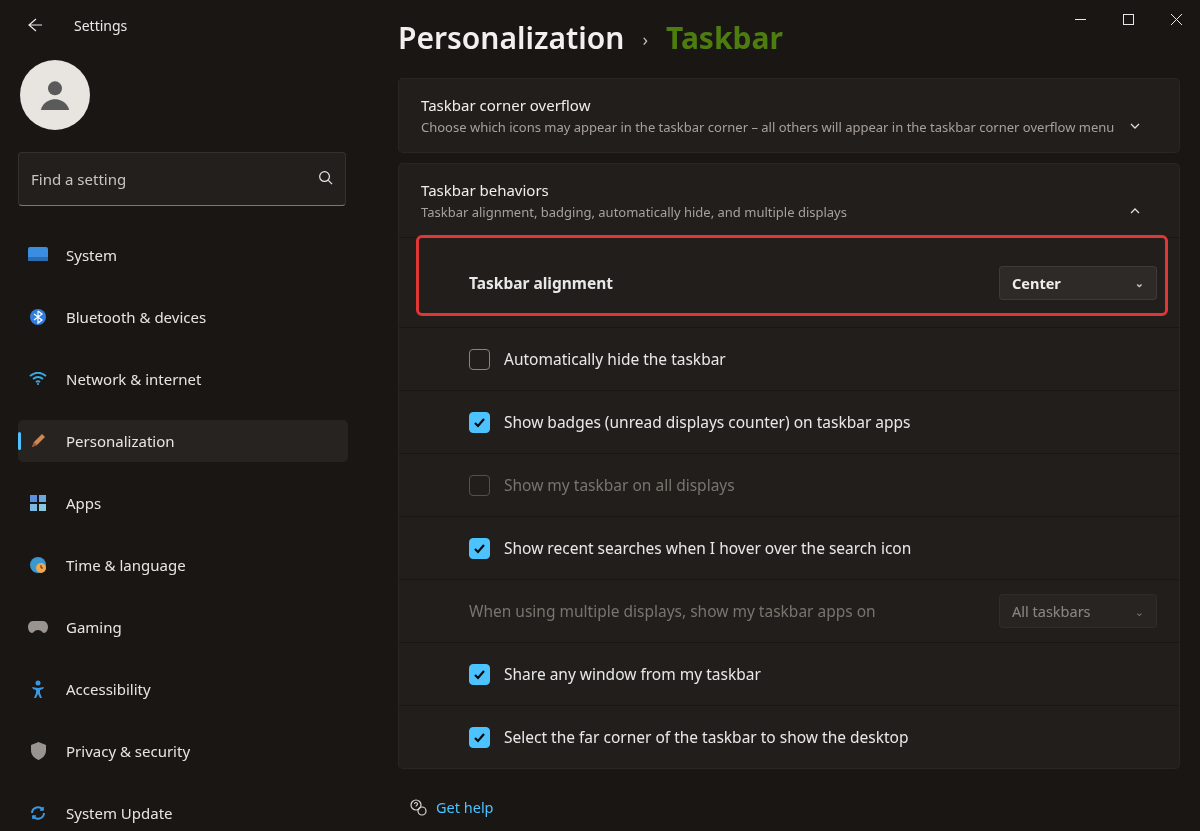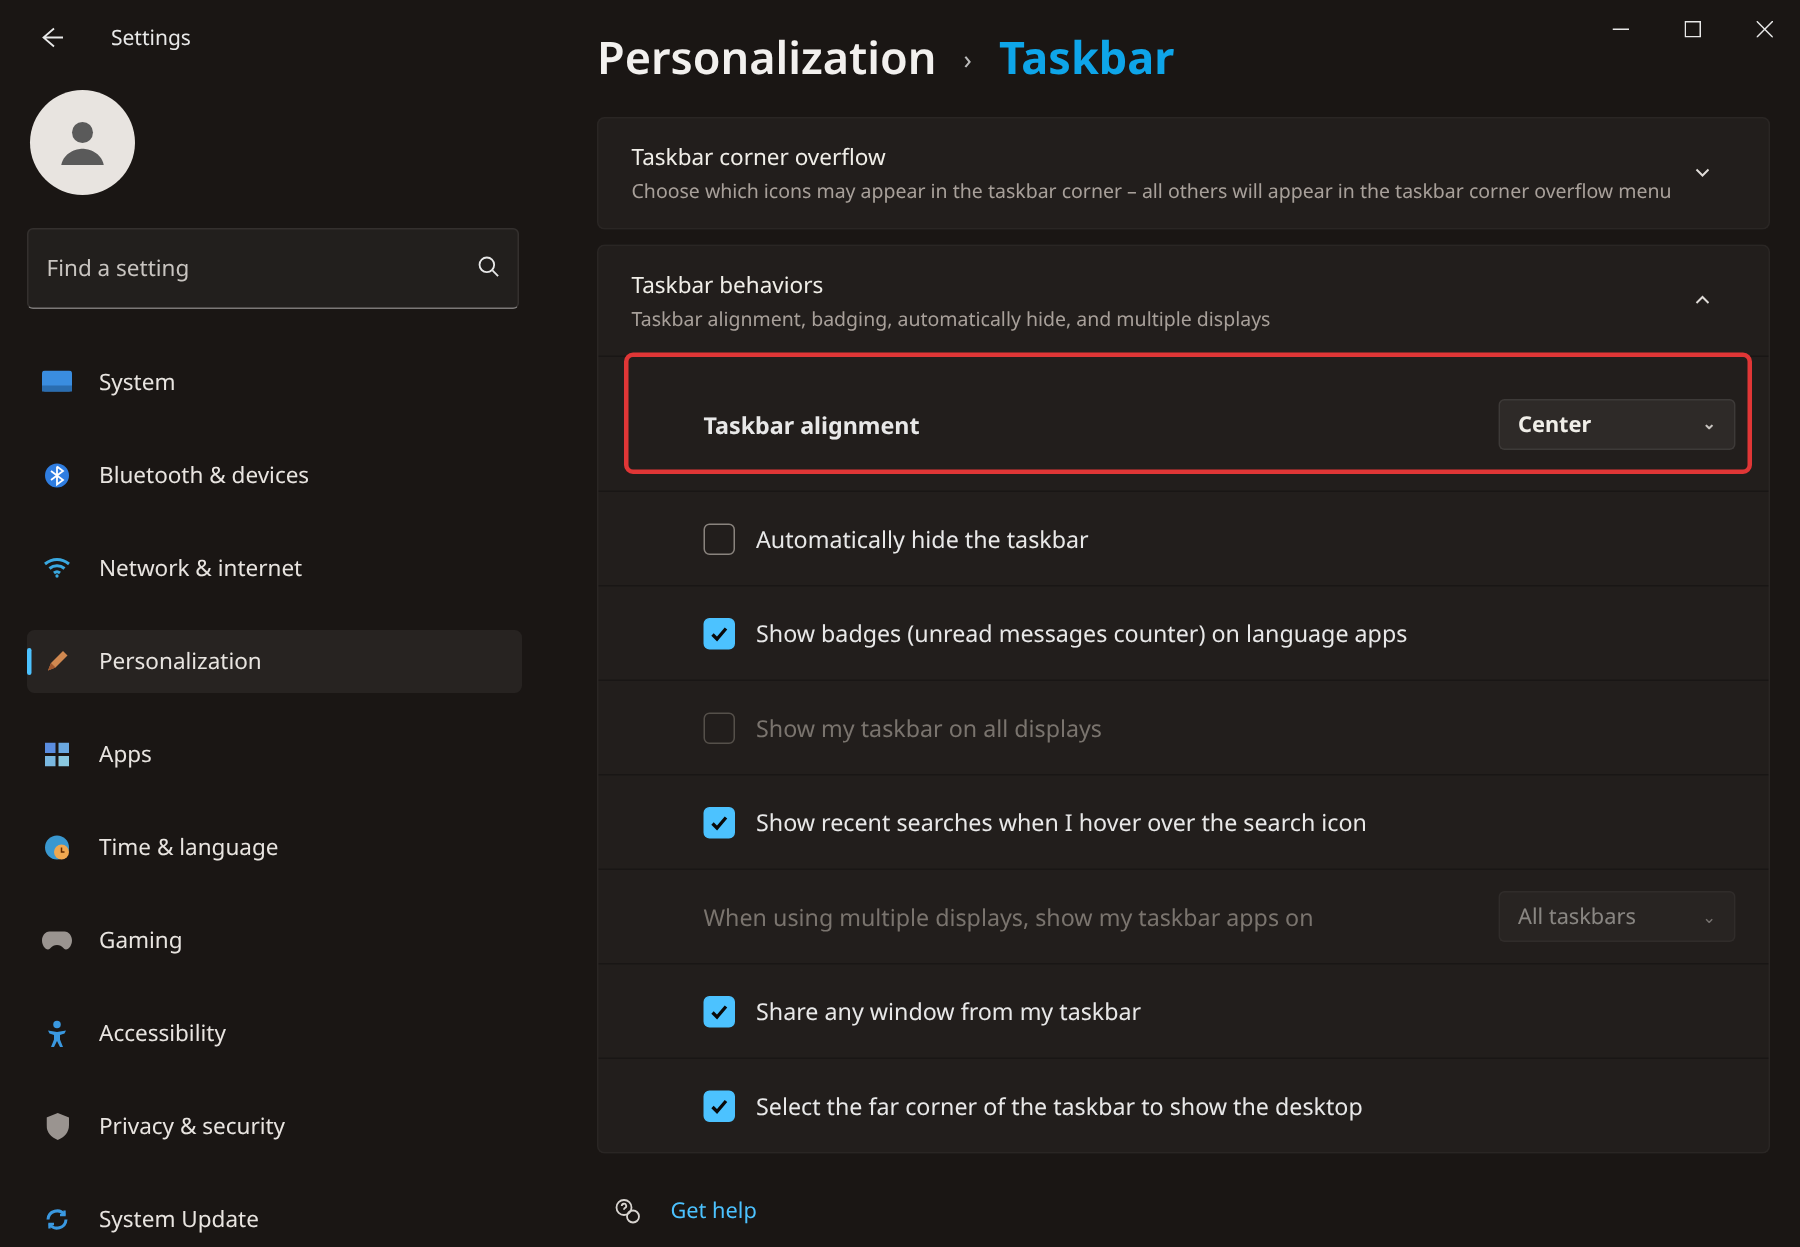--- a/index.html
+++ b/index.html
@@ -21,43 +21,43 @@
   .nav-item { height:42px; display:flex; align-items:center; padding:0 10px; border-radius:5px; gap:18px; font-size:15px; color:#e8e4e0; position:relative;}
   .nav-item.active { background:rgba(255,255,255,0.06); }
   .nav-item.active::before { content:""; position:absolute; left:0px; top:12px; bottom:12px; width:3px; background:#4cc2ff; border-radius:2px;}
   .nav-margin { margin-bottom:7px; }
   .nav-icon { width:20px; height:20px; display:flex; align-items:center; justify-content:center;}
 
   .main { position:absolute; top:5px; left:398px; right:20px; height:820px; }
   .breadcrumb { display:flex; align-items:baseline; gap:18px; font-size:30px; margin-top:12px; margin-bottom:20px;}
   .breadcrumb .crumb-parent { font-weight:600; color:#f2f0ee; }
   .breadcrumb .chevron { font-size:18px; color:#bbb; position:relative; top:-3px;}
-  .breadcrumb .crumb-current { font-weight:700; color:#0ea5e9; }
+  .breadcrumb .crumb-current { font-weight:700; color:#4d7c0f; }
 
   .panel { background:rgba(255,255,255,0.035); border:1px solid rgba(255,255,255,0.04); border-radius:5px; margin-bottom:10px; }
-  .panel-head { display:flex; align-items:center; padding:16px 22px; position:relative;}
+  .panel-head { display:flex; align-items:flex-end; padding:16px 22px; position:relative;}
   .panel-title { font-size:15px; color:#f0eee8;}
   .panel-sub { font-size:13px; color:#a8a09a; margin-top:3px; line-height:1.4;}
   .panel-chevron { margin-left:auto; font-size:13px; color:#e0dcd8; padding-right:16px;}
 
   .sub-rows { display:flex; flex-direction:column; }
   .sub-row { display:flex; align-items:center; height:63px; padding:0 22px 0 70px; border-top:1px solid rgba(0,0,0,0.25); font-size:15.5px; gap:14px;}
   .sub-row.first-align { padding-left:70px; height:90px; position:relative;font-weight:bold;}
   .highlight { position:absolute; border:3px solid #e03636; border-radius:6px; pointer-events:none; left:18px; right:12px; top:230px; height:81px;}
   .dropdown { margin-left:auto; background:rgba(255,255,255,0.055); border:1px solid rgba(255,255,255,0.08); border-radius:4px; height:34px; min-width:158px; display:flex; align-items:center; padding:0 12px; font-size:14.5px; color:#f0eee8;}
   .dropdown.disabled { opacity:0.5; }
   .drop-chevron { margin-left:auto; font-size:11px; color:#c8c4c0;}
   .sub-row.disabled { color:#7a746e; }
 
   .checkbox { width:21px; height:21px; border-radius:4px; border:1.5px solid #8a847e; display:flex; align-items:center; justify-content:center; flex-shrink:0;}
   .checkbox.checked { background:#4cc2ff; border-color:#4cc2ff; }
   .checkbox.checked svg { stroke:#0a0a0a;}
   .checkbox.disabled { border-color:#55504a; }
 
-  .help-row { display:flex; align-items:center; gap:19px; padding:18px 10px 4px 10px; font-size:14.5px;}
+  .help-row { display:flex; align-items:center; gap:8px; padding:18px 10px 4px 10px; font-size:14.5px;}
   .help-link { color:#4cc2ff; }
   .help-icon { color:#d8d4d0; width:20px; display:flex; justify-content:center;}
 </style>
 </head>
 <body>
 
 <div class="titlebar">
   <div class="back-btn">
     <svg width="16" height="16" viewBox="0 0 16 16" fill="none" stroke="currentColor" stroke-width="1.2">
         <path d="M10 2 L3 8 L10 14 M3 8 H16"></path>
@@ -237,21 +237,21 @@
         <span class="checkbox"></span>
         <span>Automatically hide the taskbar</span>
       </div>
 
       <div class="sub-row">
         <span class="checkbox checked">
             <svg width="13" height="13" viewBox="0 0 13 13" fill="none" stroke-width="2.2">
               <path d="M2 7l3 3 6-7"></path>
             </svg>
           </span>
-        <span>Show badges (unread messages counter) on language apps</span>
+        <span>Show badges (unread displays counter) on taskbar apps</span>
       </div>
 
       <div class="sub-row disabled">
         <span class="checkbox disabled"></span>
         <span>Show my taskbar on all displays</span>
       </div>
 
       <div class="sub-row">
         <span class="checkbox checked">
             <svg width="13" height="13" viewBox="0 0 13 13" fill="none" stroke-width="2.2">

